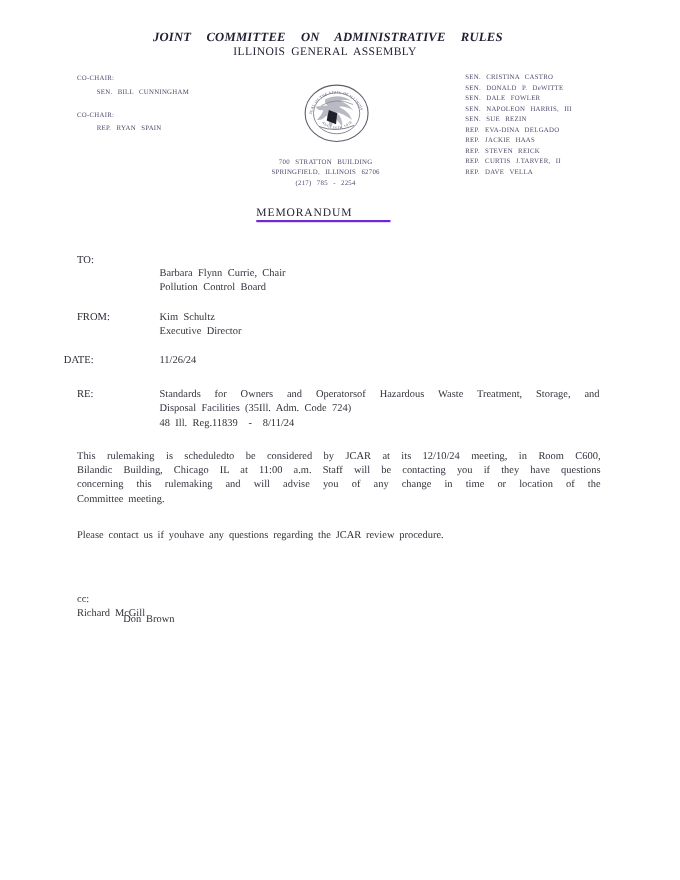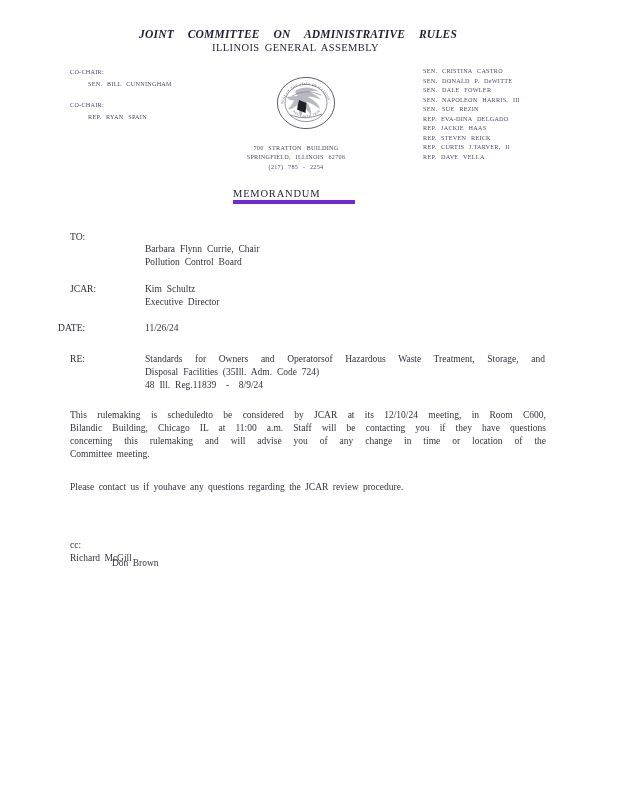--- a/index.html
+++ b/index.html
@@ -16,21 +16,21 @@
     font-size:10.5px; color:#26263a;
     text-align:justify; text-align-last:justify; letter-spacing:0.4px;
   }
   .tiny {
     font-size:6.2px; color:#4c4c6b; letter-spacing:0.25px; word-spacing:3px;
     line-height:9.55px; white-space:nowrap;
   }
   .addr { text-align:center; white-space:nowrap; }
   .memhead {
     font-size:10.5px; letter-spacing:0.8px; color:#26263a;
-    border-bottom:4px solid #6d28d9; padding-bottom:1px; text-align:left;
+    border-bottom:2px solid #6d28d9; padding-bottom:1px; text-align:left;
   }
   .lbl { font-size:9.6px; color:#2e2e38; }
   .val { font-size:9.5px; line-height:13px; word-spacing:2.5px; color:#33333d; }
   .bodyl { font-size:9.5px; line-height:13px; color:#33333d; word-spacing:2px; }
   .just { text-align:justify; text-align-last:justify; }
   .pre { white-space:pre; }
   .member { line-height:9.55px; }
 </style>
 </head>
 <body>
@@ -86,34 +86,34 @@
   </div>
 
   <div class="abs memhead" style="left:233px; top:188px; width:122px;">MEMORANDUM</div>
 
   <div class="abs lbl" style="left:70px; top:231px;">TO:</div>
   <div class="abs" style="left:145px; top:243px; width:400px;">
     <div class="val">Barbara Flynn Currie, Chair</div>
     <div class="val">Pollution Control Board</div>
   </div>
 
-  <div class="abs lbl" style="left:70px; top:283px;">JCAR:</div>
+  <div class="abs lbl" style="left:70px; top:283px;">FROM:</div>
   <div class="abs" style="left:145px; top:283px; width:400px;">
     <div class="val">Kim Schultz</div>
     <div class="val">Executive Director</div>
   </div>
 
   <div class="abs lbl" style="left:58px; top:322px;">DATE:</div>
   <div class="abs val" style="left:145px; top:322px;text-align:center;">11/26/24</div>
 
   <div class="abs lbl" style="left:70px; top:353px;">RE:</div>
   <div class="abs" style="left:145px; top:353px; width:400px;">
     <div class="val just">Standards for Owners and Operatorsof Hazardous Waste Treatment, Storage, and</div>
     <div class="val">Disposal Facilities (35Ill. Adm. Code 724)</div>
-    <div class="val pre">48 Ill. Reg.11839  -  8/9/24</div>
+    <div class="val pre">48 Ill. Reg.11839  -  8/11/24</div>
   </div>
 
   <div class="abs" style="left:70px; top:409px; width:476px;">
     <div class="bodyl just">This rulemaking is scheduledto be considered by JCAR at its 12/10/24 meeting, in Room C600,</div>
     <div class="bodyl just">Bilandic Building, Chicago IL at 11:00 a.m.  Staff will be contacting you if they have questions</div>
     <div class="bodyl just">concerning this rulemaking and will advise you of any change in time or location of the</div>
     <div class="bodyl">Committee meeting.</div>
   </div>
 
   <div class="abs bodyl" style="left:70px; top:481px; width:476px;">Please contact us if youhave any questions regarding the JCAR review procedure.</div>

